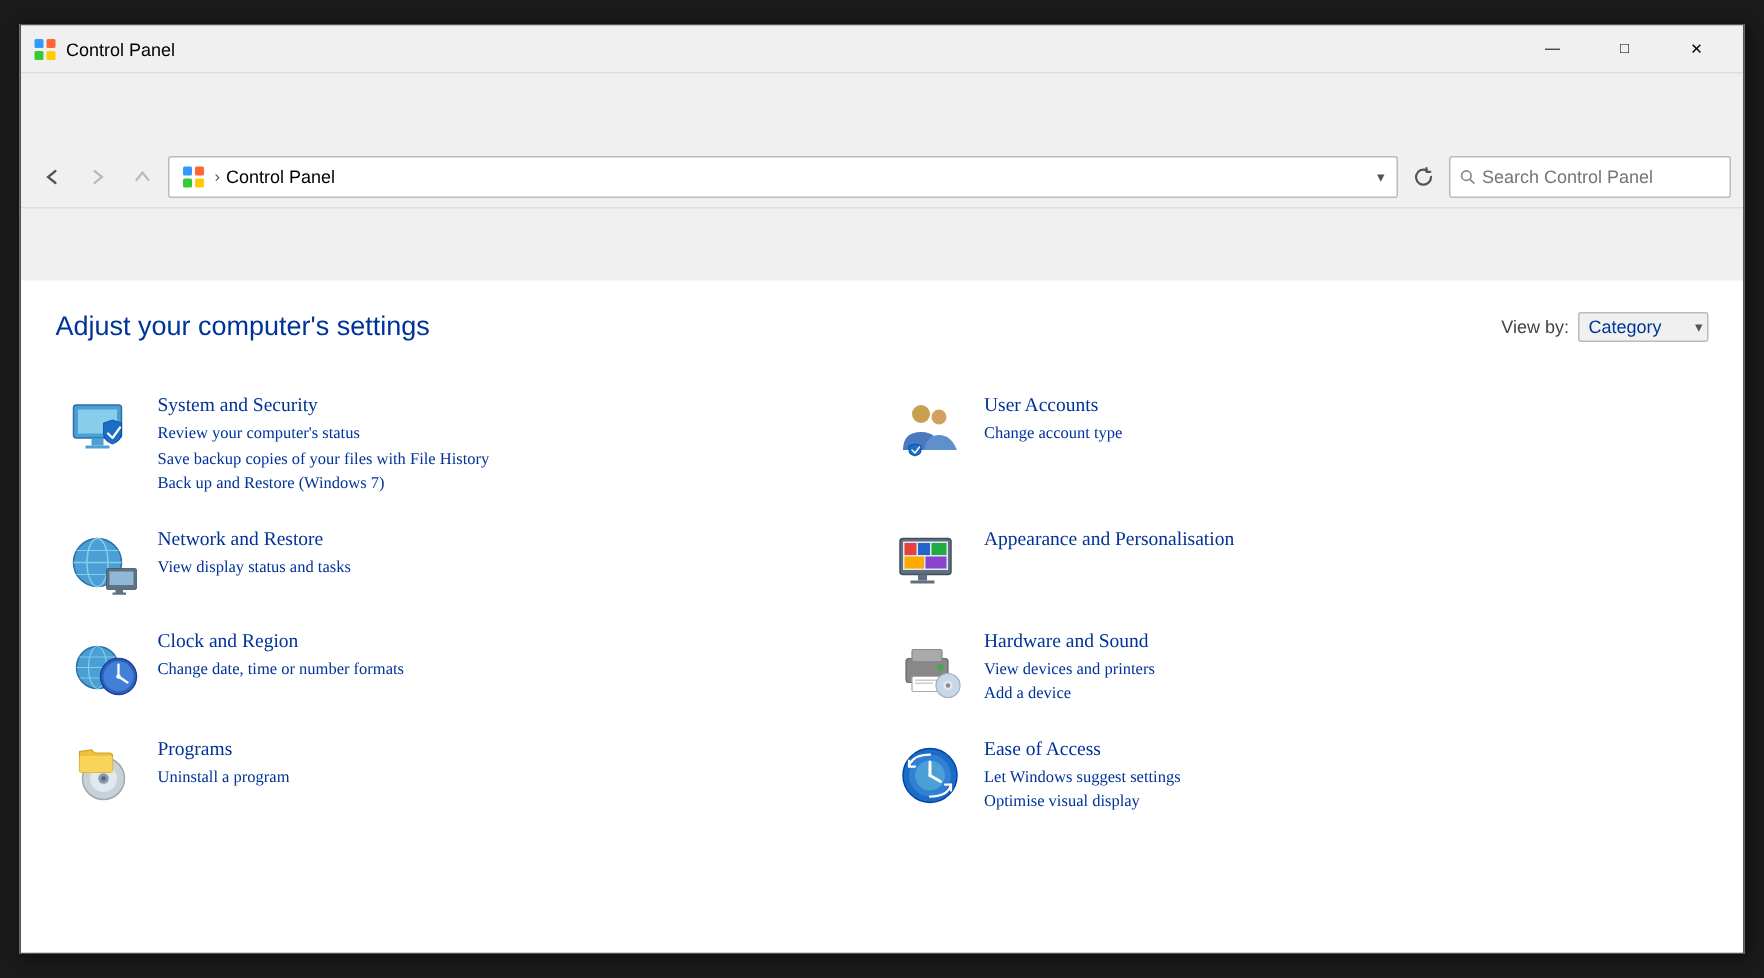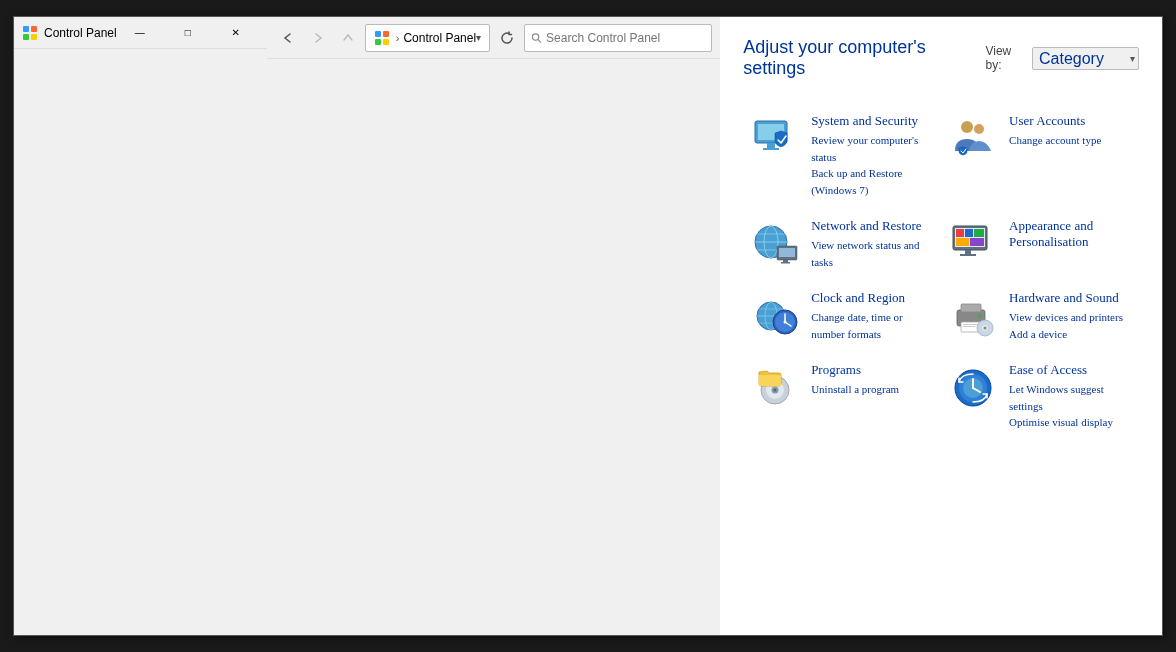--- a/index.html
+++ b/index.html
@@ -11,22 +11,23 @@
       width: 1176px;
       height: 652px;
       font-family: 'Segoe UI', sans-serif;
     }
     .window {
       width: 1150px;
       height: 620px;
       background: #f0f0f0;
       border: 1px solid #555;
       display: flex;
-      flex-direction: row;
+      flex-direction: column;
       box-shadow: 2px 2px 8px rgba(0,0,0,0.5);
+      gap: 48px;
     }
     
     .titlebar {
       background: #f0f0f0;
       height: 32px;
       display: flex;
       align-items: center;
       padding: 0 8px;
       border-bottom: 1px solid #ddd;
       flex-shrink: 0;
@@ -157,21 +158,21 @@
       font-weight: 300;
     }
     .viewby {
       display: flex;
       align-items: center;
       gap: 6px;
       font-size: 12px;
       color: #444;
     }
     .viewby-select {
-      font-size: 16px;
+      font-size: 12px;
       color: #003399;
       border: 1px solid #bbb;
       background: #f0f0f0;
       padding: 2px 16px 2px 6px;
       cursor: pointer;
       border-radius: 2px;
       appearance: none;
       -webkit-appearance: none;
       position: relative;
     }
@@ -320,20 +321,21 @@
             <rect x="16" y="30" width="8" height="5" fill="#4a9fd4"></rect>
             <rect x="12" y="35" width="16" height="2" fill="#4a9fd4"></rect>
 
             <path d="M30 18 L36 20 L36 27 Q36 32 30 34 Q24 32 24 27 L24 20 Z" fill="#1a6cc4" stroke="#0044aa" stroke-width="0.5"></path>
             <path d="M27 27 L30 30 L35 23" stroke="#fff" stroke-width="1.5" fill="none" stroke-linecap="round" stroke-linejoin="round"></path>
           </svg>
         </div>
         <div class="category-text">
           <a class="category-name">System and Security</a>
           <a class="category-link">Review your computer's status</a>
+          <a class="category-link">Save backup copies of your files with File History</a>
           <a class="category-link">Back up and Restore (Windows 7)</a>
         </div>
       </div>
 
       <div class="category-item">
         <div class="category-icon">
           <svg width="48" height="48" viewBox="0 0 48 48">
 
             <circle cx="18" cy="14" r="6" fill="#c8a050"></circle>
             <path d="M6 38 Q6 26 18 26 Q30 26 30 38" fill="#4a7abd"></path>
@@ -361,21 +363,21 @@
             <line x1="6" y1="32" x2="34" y2="32" stroke="#87ceeb" stroke-width="0.8"></line>
 
             <rect x="26" y="28" width="20" height="14" rx="1" fill="#607080" stroke="#405060" stroke-width="0.5"></rect>
             <rect x="28" y="30" width="16" height="9" fill="#90b8d8"></rect>
             <rect x="32" y="42" width="5" height="3" fill="#607080"></rect>
             <rect x="30" y="44" width="9" height="1.5" fill="#607080"></rect>
           </svg>
         </div>
         <div class="category-text">
           <a class="category-name">Network and Restore</a>
-          <a class="category-link">View network status and tasks</a>
+          <a class="category-link">View display status and tasks</a>
         </div>
       </div>
 
       <div class="category-item">
         <div class="category-icon">
           <svg width="48" height="48" viewBox="0 0 48 48">
 
             <rect x="4" y="8" width="34" height="24" rx="2" fill="#607080" stroke="#405060" stroke-width="1"></rect>
             <rect x="6" y="10" width="30" height="19" fill="#e0e8f0"></rect>
 

